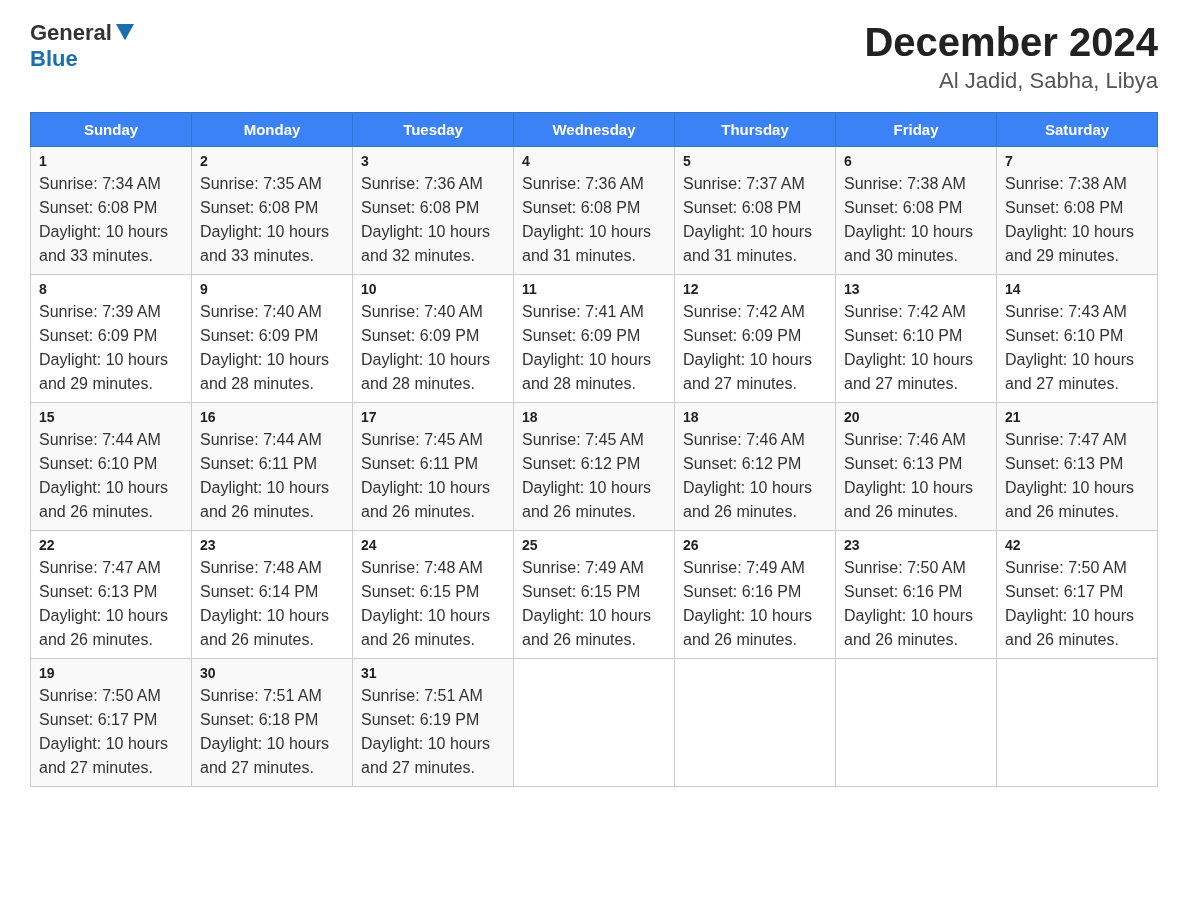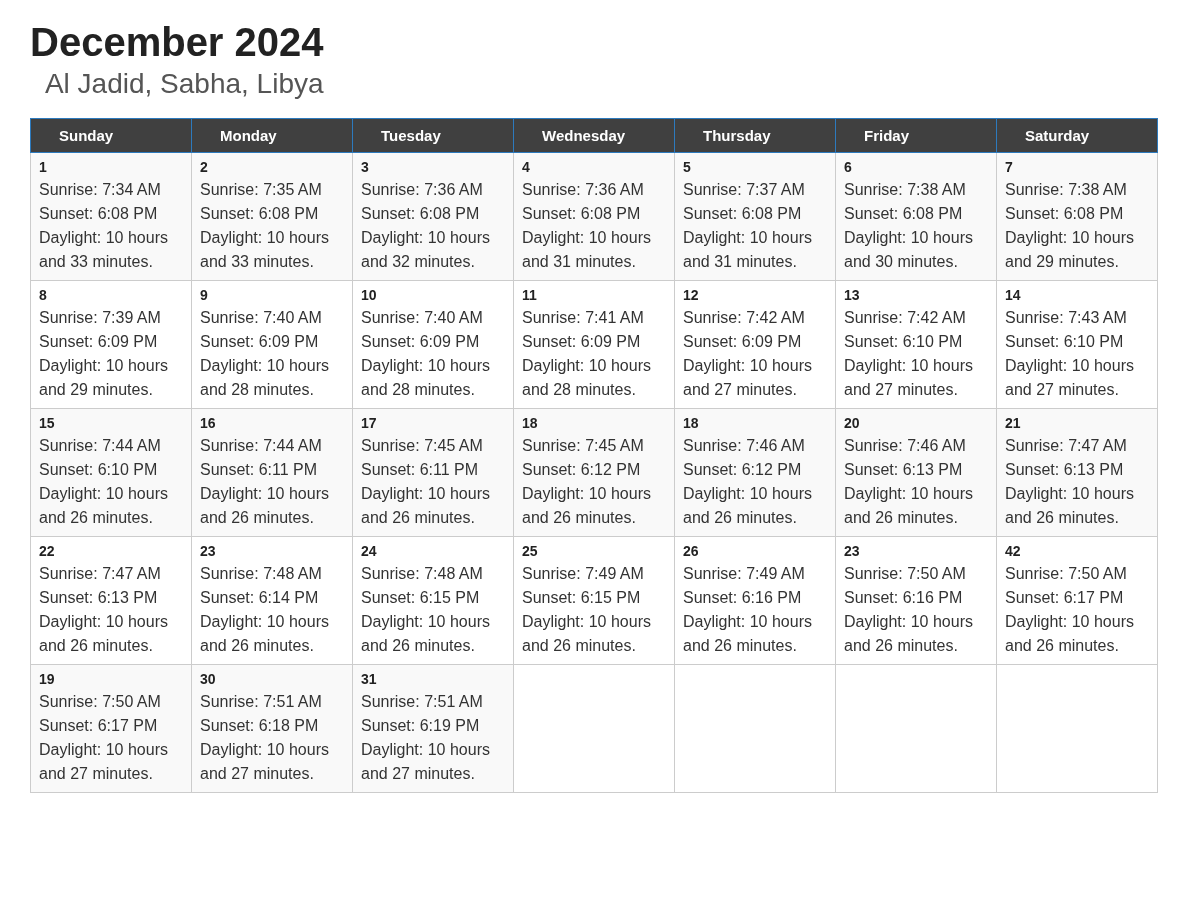--- a/index.html
+++ b/index.html
@@ -19,35 +19,35 @@
     .title-block {
       text-align: right;
     }
     .month-title {
       font-size: 40px;
       font-weight: bold;
       color: #222;
       line-height: 1.1;
     }
     .location-title {
-      font-size: 28px;
+      font-size: 22px;
       color: #555;
       margin-top: 4px;
     }
     table {
       width: 100%;
       border-collapse: collapse;
     }
     thead tr th {
-      background-color: #404040;
+      background-color: #3b82f6;
       color: #fff;
       font-size: 15px;
       font-weight: bold;
       padding: 8px 28px;
-      text-align: left;
+      text-align: center;
       border: 1px solid #2d7abd;
     }
     tbody tr td {
       border: 1px solid #ccc;
       vertical-align: top;
       padding: 6px 8px;
       font-size: 12.5px;
       color: #333;
       width: 14.28%;
       min-height: 90px;
@@ -87,20 +87,31 @@
       color: #333;
     }
     .logo-name .blue {
       color: #1a6faf;
     }
   </style>
 </head>
 <body>
 
 <div class="header">
+  <div class="logo-wrapper">
+    <div style="display:flex;flex-direction:column;align-items:flex-start;">
+      <div style="display:flex;align-items:center;gap:4px;">
+        <span class="logo-name"><span class="general">General</span></span>
+        <svg width="18" height="18" viewBox="0 0 20 20">
+          <polygon points="0,0 20,0 10,18" fill="#1a6faf"></polygon>
+        </svg>
+      </div>
+      <span class="logo-name"><span class="blue">Blue</span></span>
+    </div>
+  </div>
   <div class="title-block">
     <div class="month-title">December 2024</div>
     <div class="location-title">Al Jadid, Sabha, Libya</div>
   </div>
 </div>
 
 <table>
   <thead>
     <tr>
       <th>Sunday</th>

